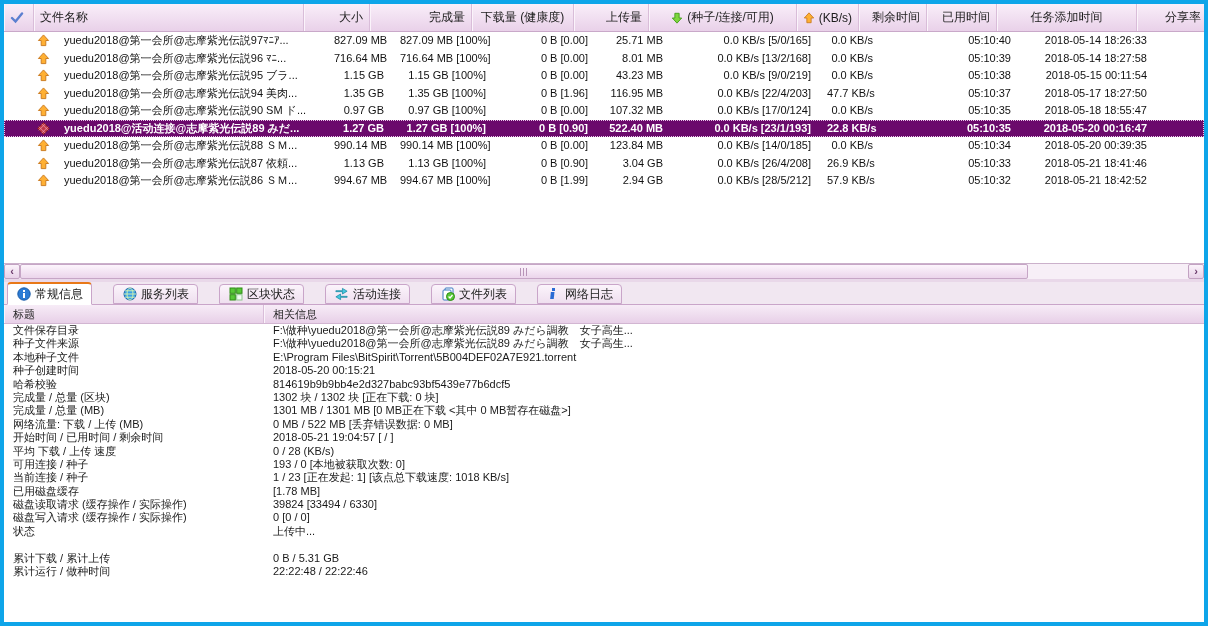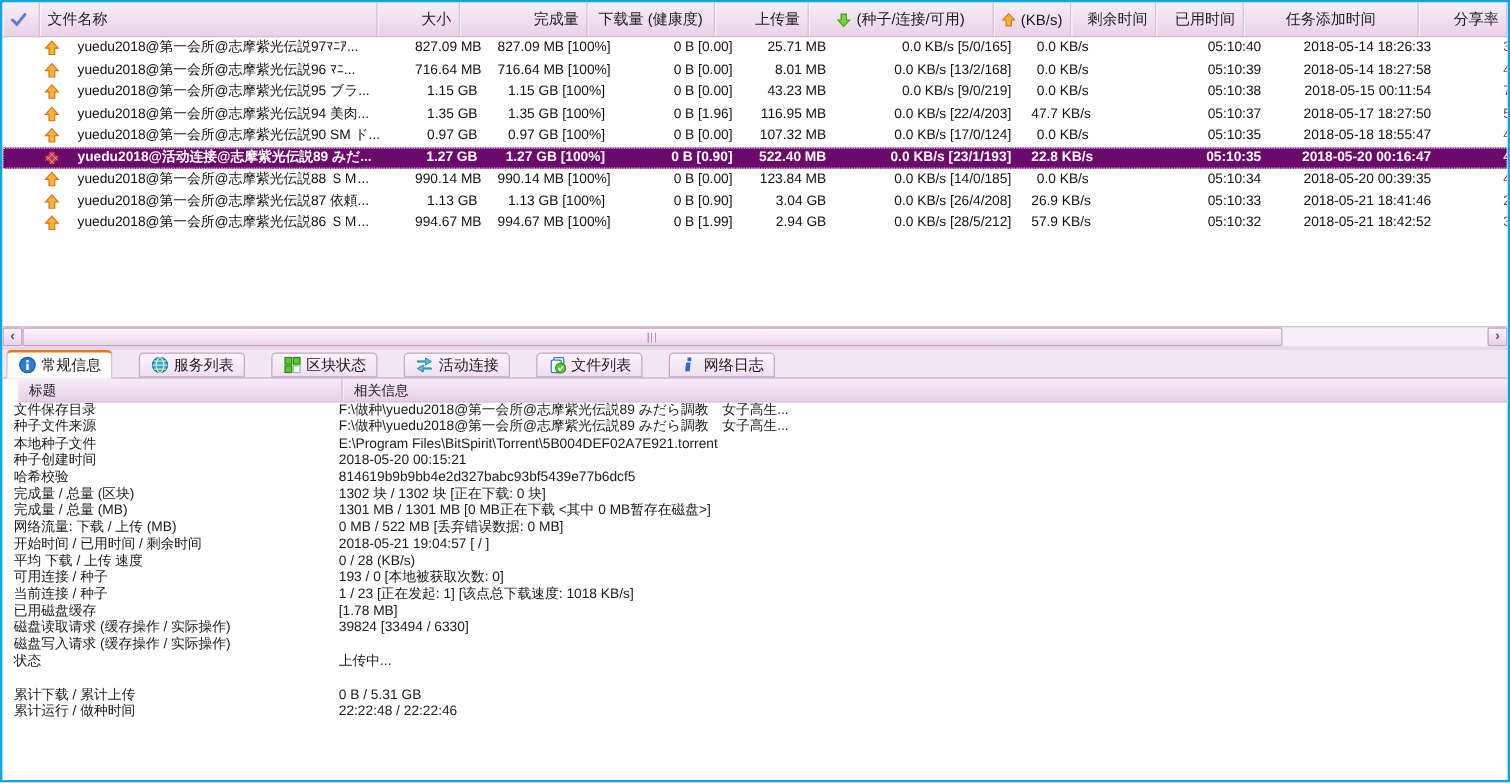--- a/index.html
+++ b/index.html
@@ -2,21 +2,21 @@
 <html><head>
 <meta charset="utf-8">
 <style>
   * { box-sizing: border-box; margin: 0; padding: 0; }
   body {
     font-family: "Liberation Sans", "DejaVu Sans", sans-serif;
     background: #d8e4e0;
   }
   .window {
     width: 1208px; height: 626px;
-    border: 2px solid #0ea5e9;
+    border: 4px solid #0ea5e9;
     background: #fff;
     display: flex; flex-direction: column;
     overflow: hidden;
   }
 
   
   .list-panel { height: 275px; display: flex; flex-direction: column; background: #fff; }
   .cols {
     display: grid;
     grid-template-columns: 30px 270px 66px 102px 102px 75px 148px 62px 68px 70px 140px 71px;
@@ -117,21 +117,20 @@
   .tab .icon { display: inline-flex; width: 15px; justify-content: center; }
 
   .details { flex: 1 1 auto; display: flex; flex-direction: column; }
   .details-header {
     flex: 0 0 19px; height: 19px;
     display: grid; grid-template-columns: 260px 1fr;
     background: linear-gradient(#F7ECF7, #E8D0E8);
     border-bottom: 1px solid #D2B6D2;
     font-size: 11px; color: #1c1c1c;
     align-items: center;
-    margin-left: 12px;
   }
   .details-header .dhcell {
     padding-left: 9px;
     border-right: 1px solid #D9BDD9;
     box-shadow: inset 1px 0 0 #FBF4FB;
     height: 100%; display: flex; align-items: center;
   }
   .details-header .dhcell:last-child { border-right: none; }
   .detail-rows { flex: 1 1 auto; overflow: hidden; }
   .detail-row {
@@ -528,20 +527,21 @@
           <div class="detail-row">
             <div class="dlabel">已用磁盘缓存</div>
             <div class="dvalue">[1.78 MB]</div>
           </div>
           <div class="detail-row">
             <div class="dlabel">磁盘读取请求 (缓存操作 / 实际操作)</div>
             <div class="dvalue">39824 [33494 / 6330]</div>
           </div>
           <div class="detail-row">
             <div class="dlabel">磁盘写入请求 (缓存操作 / 实际操作)</div>
+            <div class="dvalue">0 [0 / 0]</div>
           </div>
           <div class="detail-row">
             <div class="dlabel">状态</div>
             <div class="dvalue">上传中...</div>
           </div>
           <div class="detail-row">
             <div class="dlabel"></div>
             <div class="dvalue"></div>
           </div>
           <div class="detail-row">

